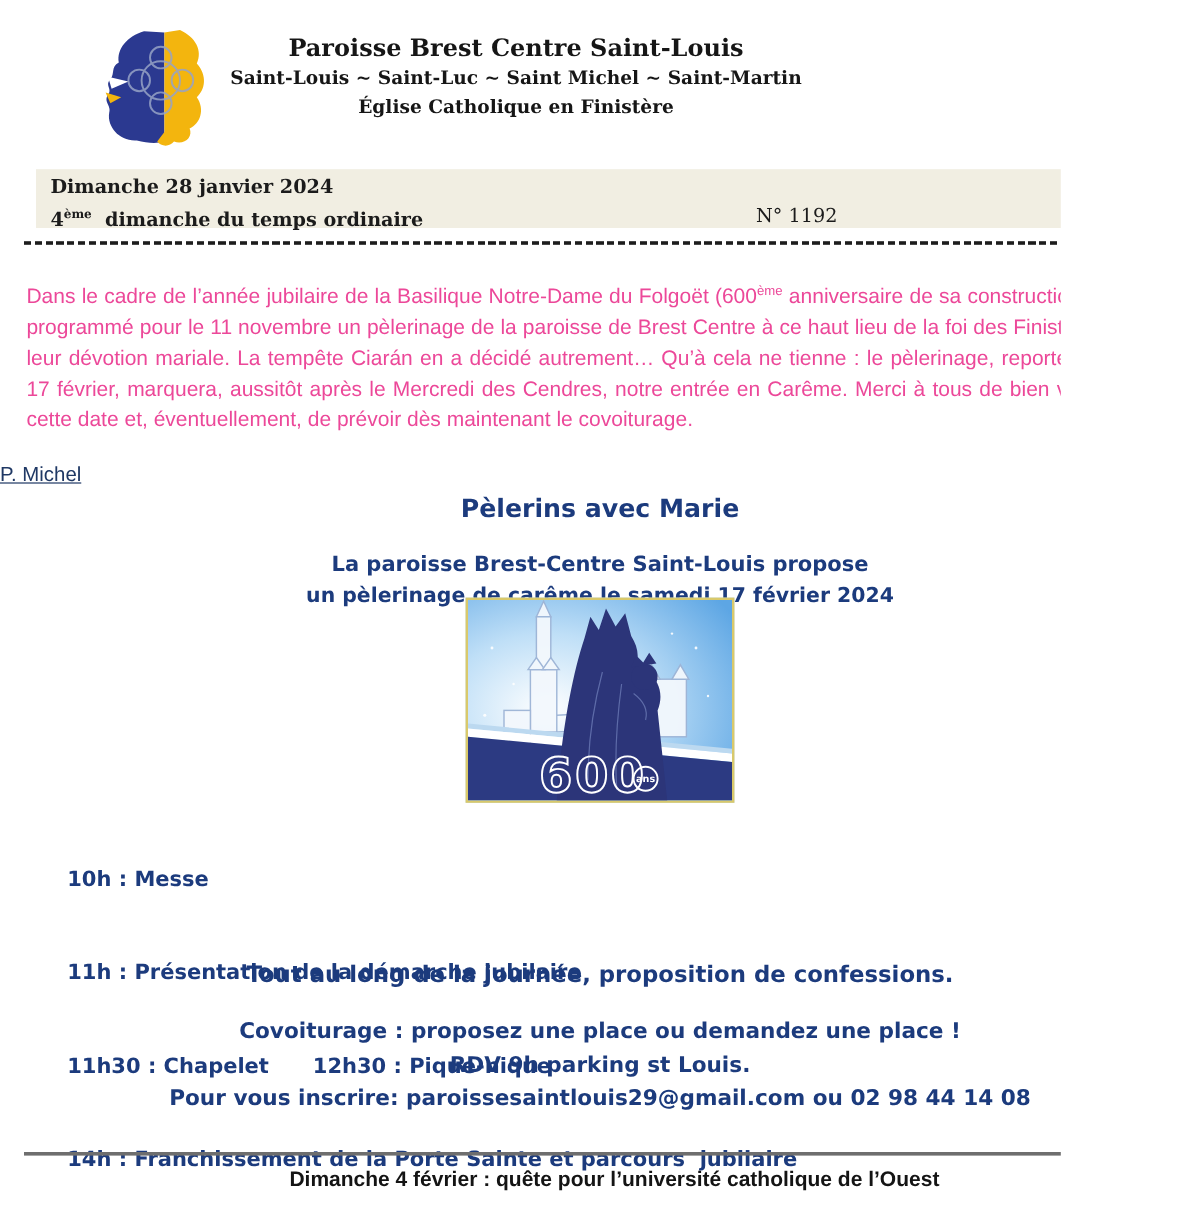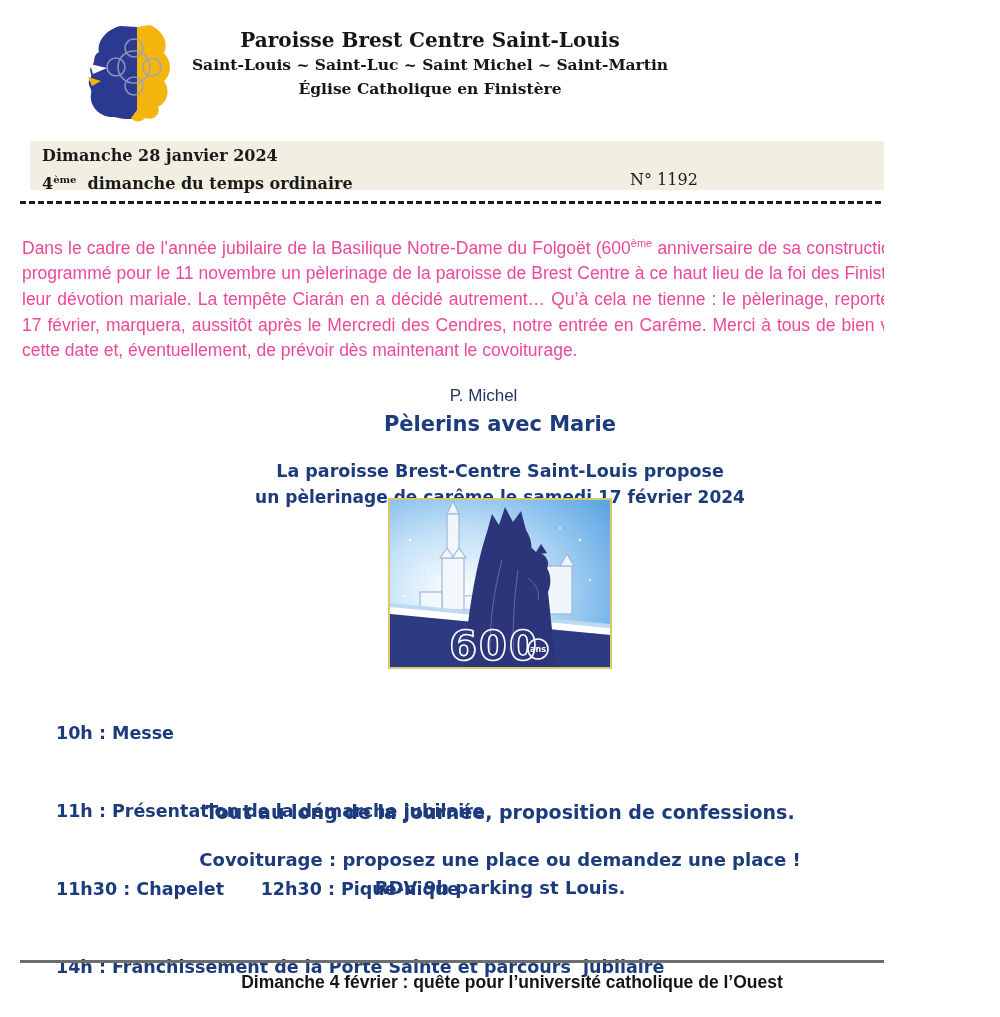--- a/index.html
+++ b/index.html
@@ -23,21 +23,21 @@
   .mh-line2 sup{font-size:10px;}
   .issue{position:absolute;left:588px;top:0;font-weight:400;}
 
   .dashline{left:20px;top:201px;width:963px;height:3px;
             background:repeating-linear-gradient(90deg,#1d1d1d 0 6px,transparent 6px 9px);}
 
   
   .article{left:22px;top:231px;width:956px;font-size:17.5px;line-height:25.6px;color:#ec4899;
            text-align:justify;}
   .article sup{font-size:11px;}
-  .signature{left:0;top:386px;width:967px;text-align:center;color:#1f3864;font-size:17px;}
+  .signature{left:0;top:386px;width:967px;text-align:left;color:#1f3864;font-size:17px;text-decoration:underline;}
 
   
   .script{font-family:"DejaVu Sans",sans-serif;color:#1c3b7d;}
   .headings{left:0;top:411px;width:1000px;text-align:center;}
   .h1line{font-size:21px;font-weight:700;line-height:26px;}
   .h2line{font-size:17.5px;font-weight:600;line-height:25px;margin-top:22px;}
   .h3line{font-size:17px;font-weight:700;line-height:27px;}
 
   
   .holy-image{left:388px;top:498px;width:224px;height:171px;box-sizing:border-box;
@@ -172,18 +172,19 @@
     <div>11h30 : Chapelet      12h30 : Pique-nique</div>
     <div>14h : Franchissement de la Porte Sainte et parcours  jubilaire</div>
     
   </div>
 
   <div class="abs confessions script">Tout au long de la journée, proposition de confessions.</div>
 
   <div class="abs carpool script">
     <div class="carpool-l1">Covoiturage : proposez une place ou demandez une place !</div>
     <div class="carpool-l2">RDV 9h parking st Louis.</div>
+    <div class="carpool-l3">Pour vous inscrire: paroissesaintlouis29@gmail.com ou 02 98 44 14 08</div>
   </div>
 
   <div class="abs bottom-rule"></div>
   <div class="abs footer-note">Dimanche 4 février : quête pour l’université catholique de l’Ouest</div>
 
 </div>
 
 </body></html>

